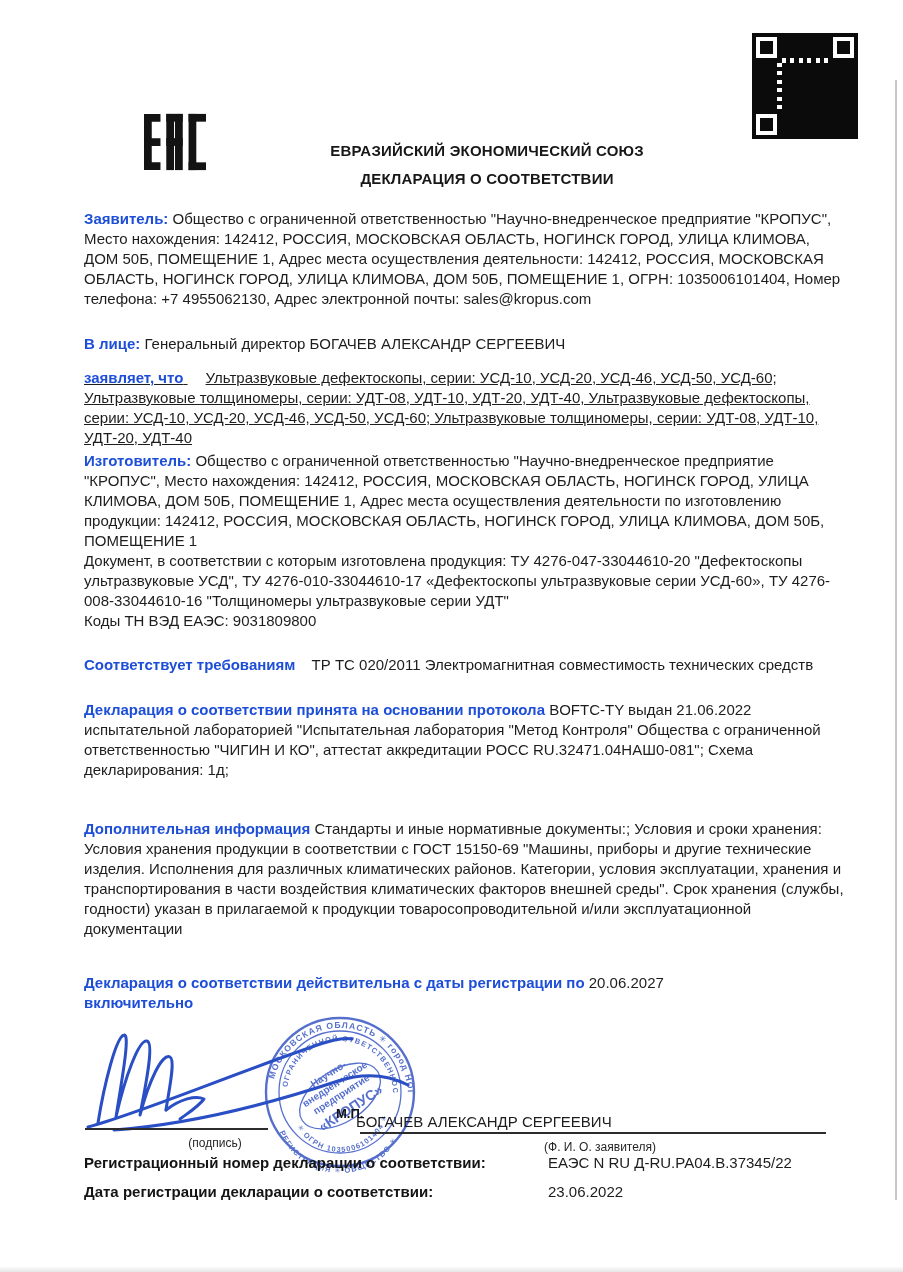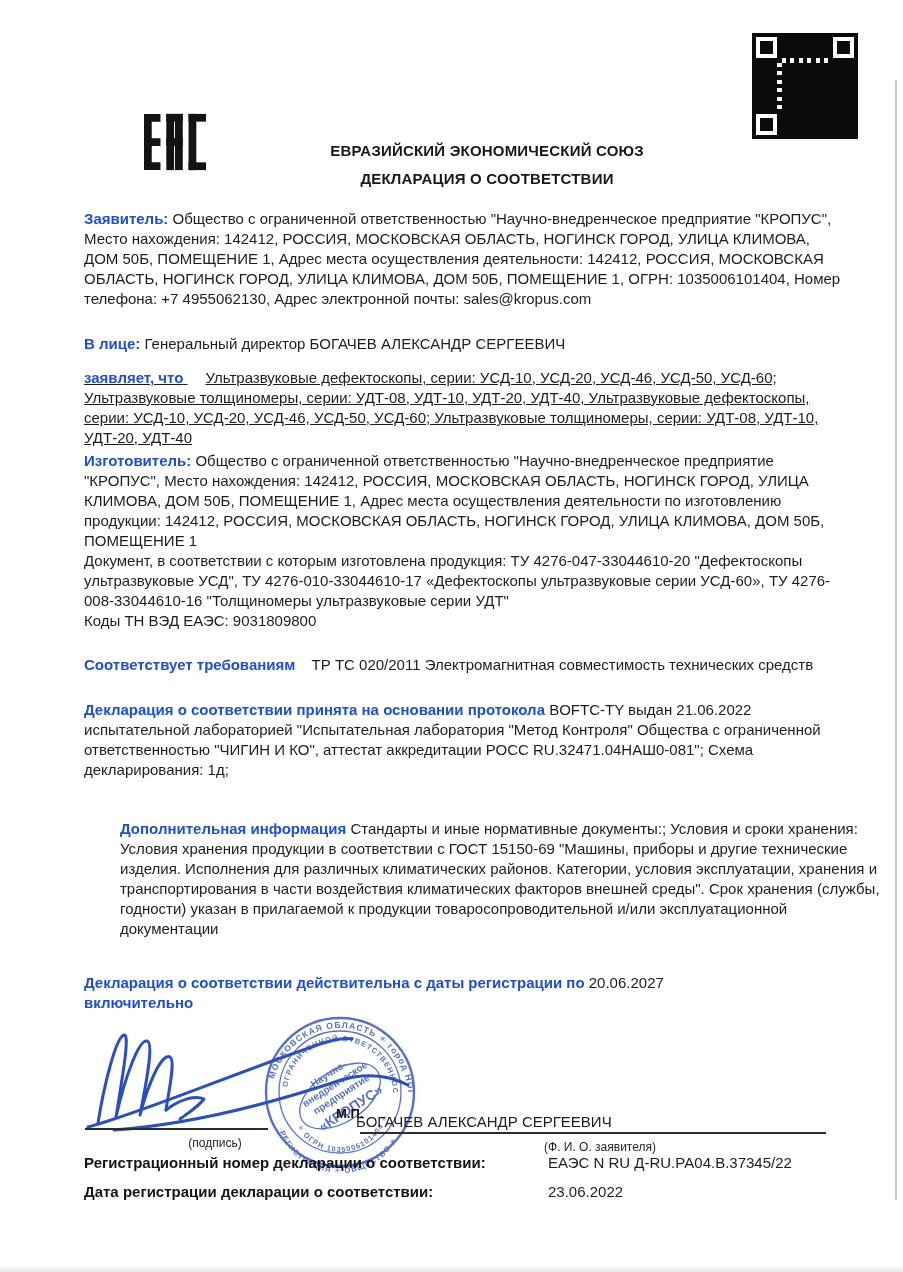--- a/index.html
+++ b/index.html
@@ -20,21 +20,21 @@
   #title2{top:169px;}
 
   
   .para{left:84px;width:762px;}
   #p-zayavitel{top:209px;}
   #p-vlice{top:334px;}
   #p-zayavlyaet{top:368px;text-decoration:underline;}
   #p-izgotovitel{top:451px;}
   #p-sootv{top:655px;}
   #p-prinyata{top:680px;margin-top:20px;}
-  #p-dop{top:819px;margin-left:36px;}
+  #p-dop{top:819px;}
   #p-valid{top:973px;}
   .gap-lg{padding-left:18px;}
   .gap-md{padding-left:12px;}
 
   
   #stamp-svg{left:252px;top:1004px;width:176px;height:176px;opacity:.88;}
   #sig-svg{left:70px;top:1015px;width:360px;height:125px;}
   #sign-line{left:85px;top:1128px;width:183px;height:2px;background:#2c2c2c;}
   #fio-line{left:360px;top:1132px;width:466px;height:2px;background:#2c2c2c;}
   #sign-caption{left:150px;top:1133px;width:130px;text-align:center;font-size:12px;color:#262626;}

